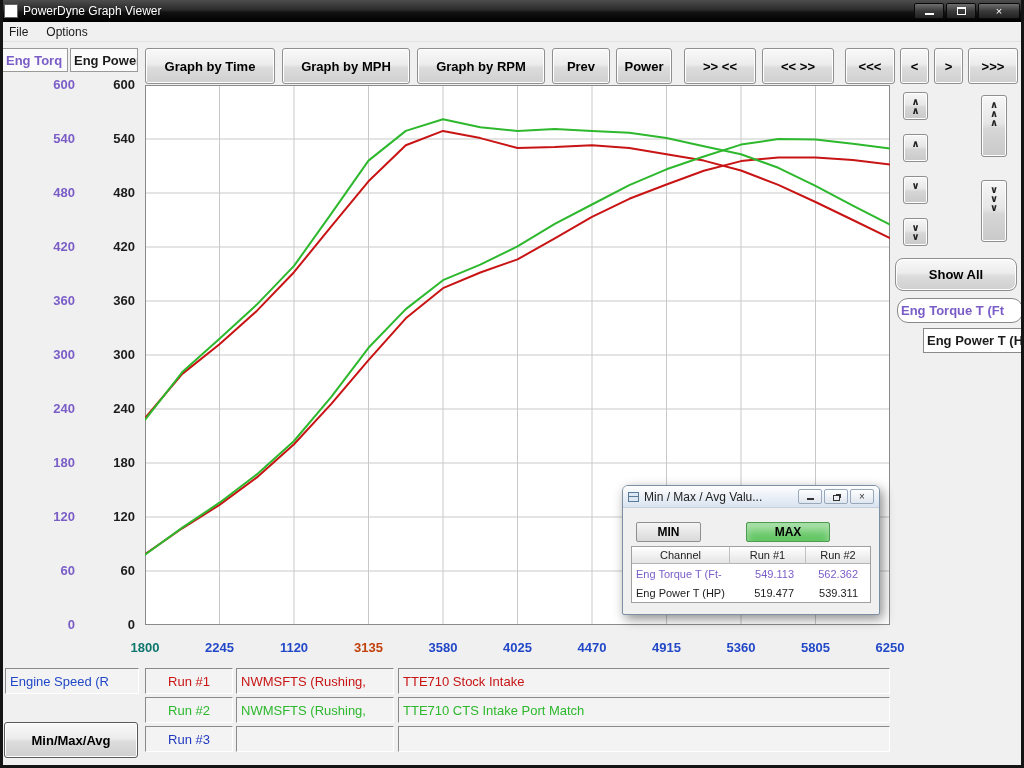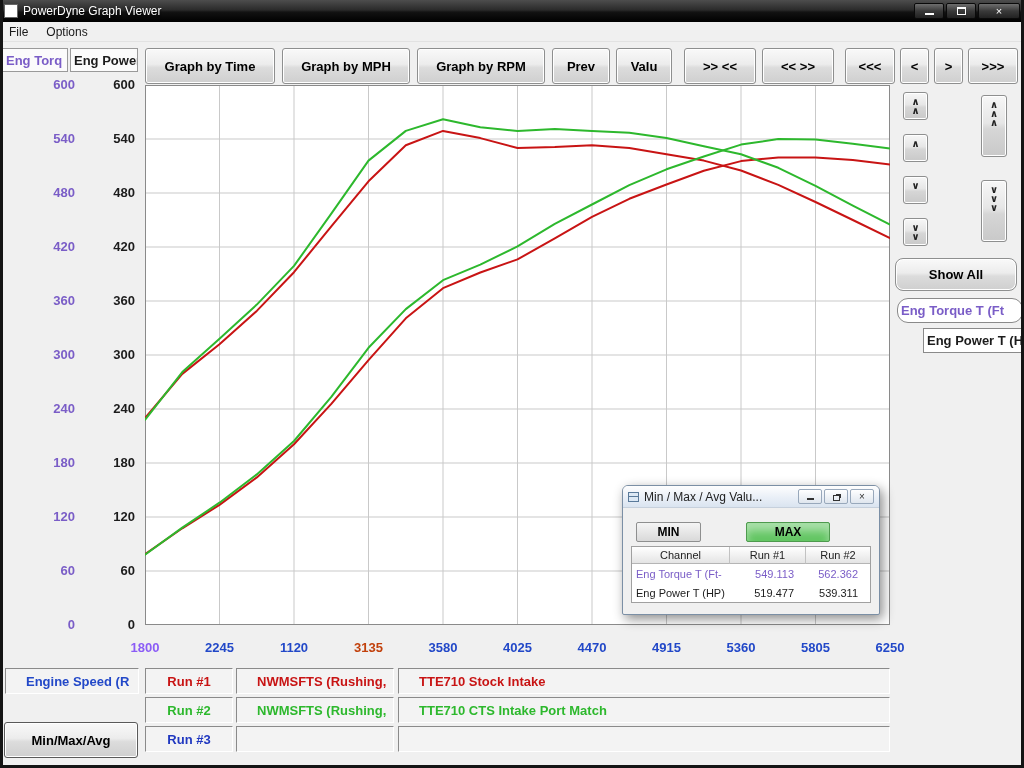--- a/index.html
+++ b/index.html
@@ -92,21 +92,21 @@
   .mm-hcell { height:17px; background:linear-gradient(#ffffff,#e4e4e4);
     border-right:1px solid #c2c2c2; border-bottom:1px solid #b5b5b5;
     display:flex; align-items:center; justify-content:center; color:#222; }
   .mm-cell { height:19px; display:flex; align-items:center; padding:0 4px;
     white-space:nowrap; overflow:hidden; }
   .mm-cell.num { justify-content:flex-end; padding-right:12px; }
 
   
   .sunk { position:absolute; height:26px; background:#f3f3f3; border:1px solid;
     border-color:#8a8a8a #ffffff #ffffff #8a8a8a; display:flex; align-items:center;
-    padding:0 20px; font-weight:bold; font-size:13px; white-space:nowrap; overflow:hidden; }
+    padding:0 4px; font-weight:normal; font-size:13px; white-space:nowrap; overflow:hidden; }
   .brow { position:absolute; left:0; width:1024px; height:26px; }
   .mmavg { position:absolute; left:4px; top:722px; width:134px; height:36px;
     border:1px solid #5a5a5a; border-radius:3px;
     background:linear-gradient(#f9f9f9,#ececec 45%,#dcdcdc 55%,#cfcfcf);
     box-shadow:inset 0 0 0 1px #fff; font-weight:bold; font-size:13px; color:#000;
     font-family:"Liberation Sans",sans-serif; }
 
   .edge { position:absolute; left:0; top:0; width:1024px; height:768px;
     border:3px solid #141414; border-top:none; pointer-events:none; z-index:70; }
 </style>
@@ -131,21 +131,21 @@
   <span class="menu-item">Options</span>
 </div>
 
 <div class="axtab" style="left: 2px; width: 66px; color: rgb(122, 93, 199);">Eng Torq</div>
 <div class="axtab" style="left: 70px; width: 68px; color: rgb(28, 28, 28);">Eng Power</div>
 
 <button class="tbtn" style="left:145px;width:130px">Graph by Time</button>
 <button class="tbtn" style="left:282px;width:128px">Graph by MPH</button>
 <button class="tbtn" style="left:417px;width:128px">Graph by RPM</button>
 <button class="tbtn" style="left:552px;width:58px">Prev</button>
-<button class="tbtn" style="left:616px;width:56px">Valu</button>
+<button class="tbtn" style="left:616px;width:56px">Power</button>
 <button class="tbtn" style="left:684px;width:72px">&gt;&gt; &lt;&lt;</button>
 <button class="tbtn" style="left:762px;width:72px">&lt;&lt; &gt;&gt;</button>
 <button class="tbtn" style="left:845px;width:50px">&lt;&lt;&lt;</button>
 <button class="tbtn" style="left:900px;width:29px">&lt;</button>
 <button class="tbtn" style="left:934px;width:29px">&gt;</button>
 <button class="tbtn" style="left:968px;width:50px">&gt;&gt;&gt;</button>
 
 <div class="yaxis" style="left:27px" id="y-axis-torque">
     <div class="ytick" style="top: 532px; color: rgb(122, 93, 199);">0</div>
     <div class="ytick" style="top: 478px; color: rgb(122, 93, 199);">60</div>
@@ -194,21 +194,21 @@
       <line x1="0" y1="108" x2="745" y2="108" stroke="#c9c9c9" stroke-width="1"></line>
       <line x1="0" y1="54" x2="745" y2="54" stroke="#c9c9c9" stroke-width="1"></line>
       <rect x="0.5" y="0.5" width="744" height="539" fill="none" stroke="#8a8a8a"></rect>
       <polyline points="0.0,333.0 37.3,288.9 74.5,259.2 111.8,225.9 149.0,187.2 186.3,141.3 223.5,96.3 260.8,60.3 298.0,45.9 335.3,53.1 372.5,63.0 409.8,62.1 447.0,60.3 484.3,63.0 521.5,69.3 558.8,75.6 596.0,85.5 633.3,99.9 670.5,117.0 707.8,135.0 745.0,153.0" fill="none" stroke="#c81414" stroke-width="2" stroke-linejoin="round" stroke-linecap="round"></polyline>
       <polyline points="0.0,469.1 37.3,443.3 74.5,419.9 111.8,392.4 149.0,359.3 186.3,318.9 223.5,275.1 260.8,233.3 298.0,203.2 335.3,187.5 372.5,174.4 409.8,153.4 447.0,131.8 484.3,113.8 521.5,99.5 558.8,85.7 596.0,76.1 633.3,72.4 670.5,72.4 707.8,75.1 745.0,79.5" fill="none" stroke="#c81414" stroke-width="2" stroke-linejoin="round" stroke-linecap="round"></polyline>
       <polyline points="0.0,334.8 37.3,287.1 74.5,253.8 111.8,219.6 149.0,180.9 186.3,128.7 223.5,75.6 260.8,45.9 298.0,34.2 335.3,42.3 372.5,45.9 409.8,44.1 447.0,45.9 484.3,47.7 521.5,53.1 558.8,61.2 596.0,69.3 633.3,82.8 670.5,100.8 707.8,120.6 745.0,139.5" fill="none" stroke="#2db82d" stroke-width="2" stroke-linejoin="round" stroke-linecap="round"></polyline>
       <polyline points="0.0,469.7 37.3,442.6 74.5,417.7 111.8,389.4 149.0,356.0 186.3,311.9 223.5,262.8 260.8,224.1 298.0,195.2 335.3,179.6 372.5,161.4 409.8,138.9 447.0,119.5 484.3,100.1 521.5,84.3 558.8,71.5 596.0,59.6 633.3,54.0 670.5,54.5 707.8,58.7 745.0,63.5" fill="none" stroke="#2db82d" stroke-width="2" stroke-linejoin="round" stroke-linecap="round"></polyline>
     </svg>
 </div>
 <div id="x-axis">
-    <div class="xtick" style="left: -30px; color: #8b5cf6;">1800</div>
+    <div class="xtick" style="left: -30px; color: #0f766e;">1800</div>
     <div class="xtick" style="left: 44.5px; color: rgb(34, 72, 200);">2245</div>
     <div class="xtick" style="left: 119px; color: rgb(34, 72, 200);">1120</div>
     <div class="xtick" style="left: 193.5px; color: #c2410c;">3135</div>
     <div class="xtick" style="left: 268px; color: rgb(34, 72, 200);">3580</div>
     <div class="xtick" style="left: 342.5px; color: rgb(34, 72, 200);">4025</div>
     <div class="xtick" style="left: 417px; color: rgb(34, 72, 200);">4470</div>
     <div class="xtick" style="left: 491.5px; color: rgb(34, 72, 200);">4915</div>
     <div class="xtick" style="left: 566px; color: rgb(34, 72, 200);">5360</div>
     <div class="xtick" style="left: 640.5px; color: rgb(34, 72, 200);">5805</div>
     <div class="xtick" style="left: 715px; color: rgb(34, 72, 200);">6250</div>

